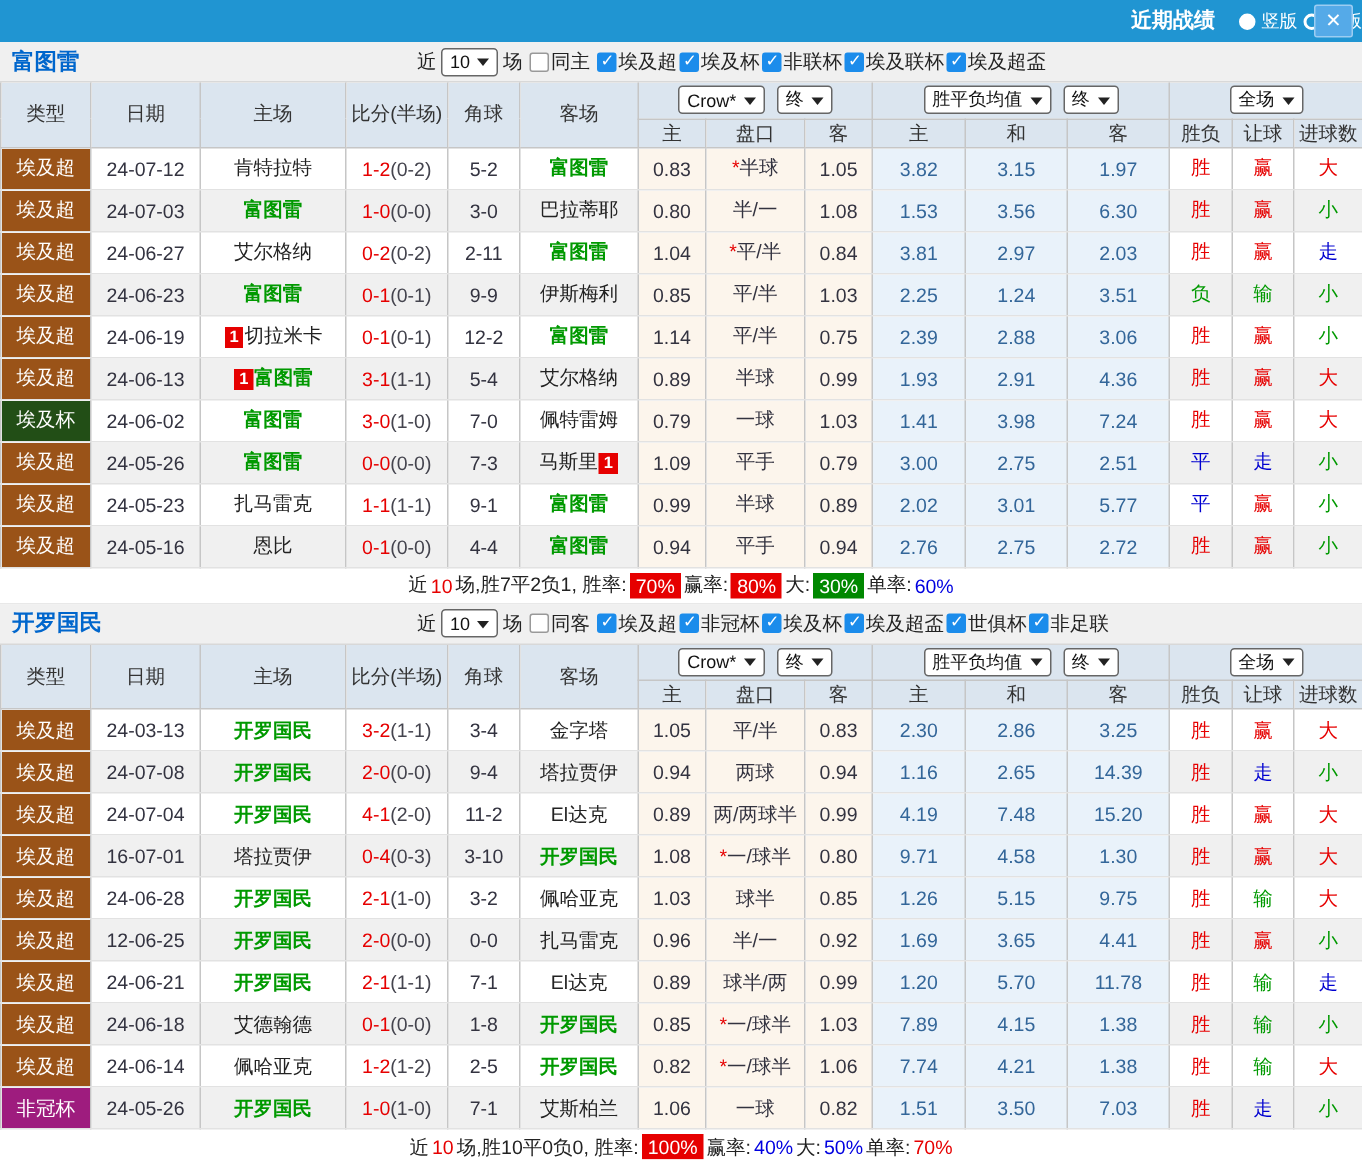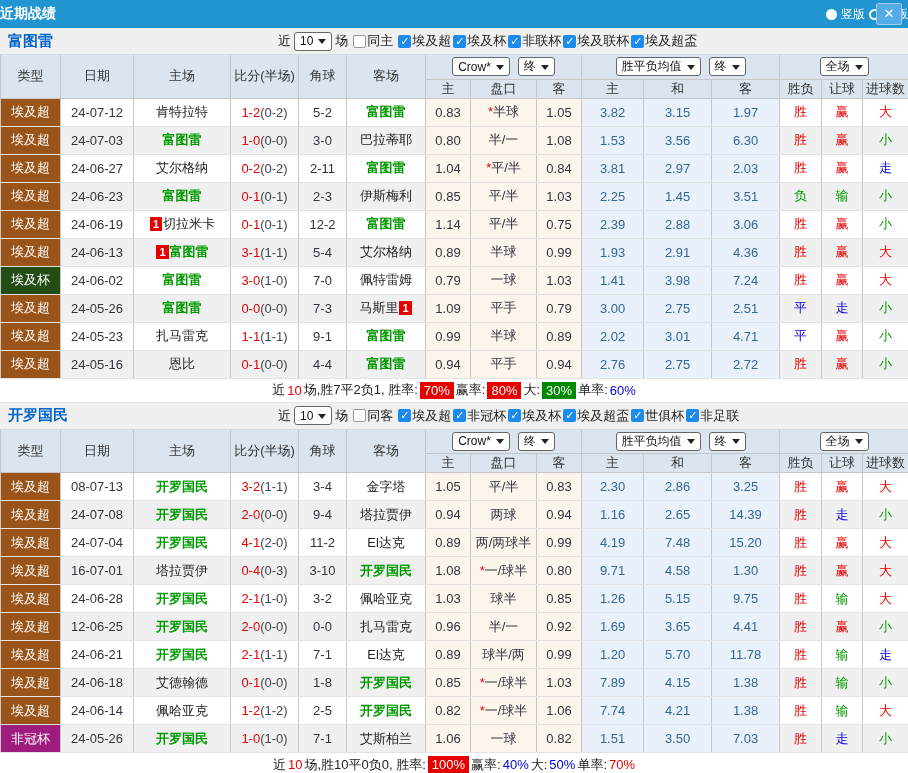--- a/index.html
+++ b/index.html
@@ -1,23 +1,23 @@
 <!DOCTYPE html>
 <html><head>
 <meta charset="utf-8">
 <style>
   * { margin:0; padding:0; box-sizing:border-box; }
   html,body { background:#fff; }
   body { width:908px; font-family:"Liberation Sans","DejaVu Sans",sans-serif; color:#333340; }
   .window { width:908px; height:773px; overflow:hidden; background:#fff; }
 
   
-  .titlebar { position:relative; height:28px; background:#2095d2; display:flex; align-items:center; justify-content:space-between; }
+  .titlebar { position:relative; height:28px; background:#2095d2; display:flex; align-items:center; justify-content:flex-end; }
   .titlebar .title { color:#fff; font-weight:bold; font-size:14px; }
-  .radio-group { display:inline-flex; align-items:center; margin-left:0; gap:4px; color:#fff; font-size:12px; }
+  .radio-group { display:inline-flex; align-items:center; margin-left:16px; gap:4px; color:#fff; font-size:12px; }
   .radio { width:11px; height:11px; border:2px solid #fff; border-radius:50%; display:inline-block; background:transparent; }
   .radio.sel { background:#fff; }
   .close-btn { position:absolute; right:6px; top:3px; width:26px; height:22px; background:#55aae8; border:1px solid #9ccdf2; border-radius:2px; color:#fff; font-weight:bold; font-size:13px; text-align:center; line-height:20px; cursor:pointer; }
 
   
   .section-header { height:27px; background:#f0f0f0; border-bottom:1px solid #d8d8d8; display:flex; align-items:center; padding:0 8px; font-size:13px; }
   .team-name { color:#0066cc; font-weight:bold; font-size:15px; width:270px; }
   .filters { display:flex; align-items:center; gap:3px; font-size:13px; color:#222; }
   .selbox { display:inline-flex; align-items:center; gap:5px; background:#fff; border:1px solid #666; border-radius:3px; padding:0 5px; height:19px; font-size:12px; color:#111; cursor:pointer; }
   .selbox .arrow { width:0; height:0; border:4px solid transparent; border-top:5px solid #222; margin-top:5px; }
@@ -220,27 +220,27 @@
               <td class="avg-col">2.03</td>
               <td style="color: rgb(230, 0, 0);">胜</td>
               <td style="color: rgb(230, 0, 0);">赢</td>
               <td style="color: rgb(0, 0, 208);">走</td>
             </tr>
             <tr class="alt">
               <td class="type-cell" style="background: rgb(154, 83, 24);">埃及超</td>
               <td>24-06-23</td>
               <td><span class="team green">富图雷</span></td>
               <td><span class="ft">0-1</span><span class="ht">(0-1)</span></td>
-              <td>2-3</td>
+              <td>9-9</td>
               <td><span class="team">伊斯梅利</span></td>
               <td class="odds-col">0.85</td>
               <td class="odds-col">平/半</td>
               <td class="odds-col">1.03</td>
               <td class="avg-col">2.25</td>
-              <td class="avg-col">1.45</td>
+              <td class="avg-col">1.24</td>
               <td class="avg-col">3.51</td>
               <td style="color: rgb(0, 153, 0);">负</td>
               <td style="color: rgb(0, 153, 0);">输</td>
               <td style="color: rgb(0, 153, 0);">小</td>
             </tr>
             <tr>
               <td class="type-cell" style="background: rgb(154, 83, 24);">埃及超</td>
               <td>24-06-19</td>
               <td><span class="badge">1</span><span class="team">切拉米卡</span></td>
               <td><span class="ft">0-1</span><span class="ht">(0-1)</span></td>
@@ -312,21 +312,21 @@
               <td>24-05-23</td>
               <td><span class="team">扎马雷克</span></td>
               <td><span class="ft">1-1</span><span class="ht">(1-1)</span></td>
               <td>9-1</td>
               <td><span class="team green">富图雷</span></td>
               <td class="odds-col">0.99</td>
               <td class="odds-col">半球</td>
               <td class="odds-col">0.89</td>
               <td class="avg-col">2.02</td>
               <td class="avg-col">3.01</td>
-              <td class="avg-col">4.71</td>
+              <td class="avg-col">5.77</td>
               <td style="color: rgb(0, 0, 208);">平</td>
               <td style="color: rgb(230, 0, 0);">赢</td>
               <td style="color: rgb(0, 153, 0);">小</td>
             </tr>
             <tr class="alt">
               <td class="type-cell" style="background: rgb(154, 83, 24);">埃及超</td>
               <td>24-05-16</td>
               <td><span class="team">恩比</span></td>
               <td><span class="ft">0-1</span><span class="ht">(0-0)</span></td>
               <td>4-4</td>
@@ -459,21 +459,21 @@
           <th>和</th>
           <th>客</th>
           <th>胜负</th>
           <th>让球</th>
           <th>进球数</th>
         </tr>
       </thead>
       <tbody>
             <tr>
               <td class="type-cell" style="background: rgb(154, 83, 24);">埃及超</td>
-              <td>08-07-13</td>
+              <td>24-03-13</td>
               <td><span class="team green">开罗国民</span></td>
               <td><span class="ft">3-2</span><span class="ht">(1-1)</span></td>
               <td>3-4</td>
               <td><span class="team">金字塔</span></td>
               <td class="odds-col">1.05</td>
               <td class="odds-col">平/半</td>
               <td class="odds-col">0.83</td>
               <td class="avg-col">2.30</td>
               <td class="avg-col">2.86</td>
               <td class="avg-col">3.25</td>

